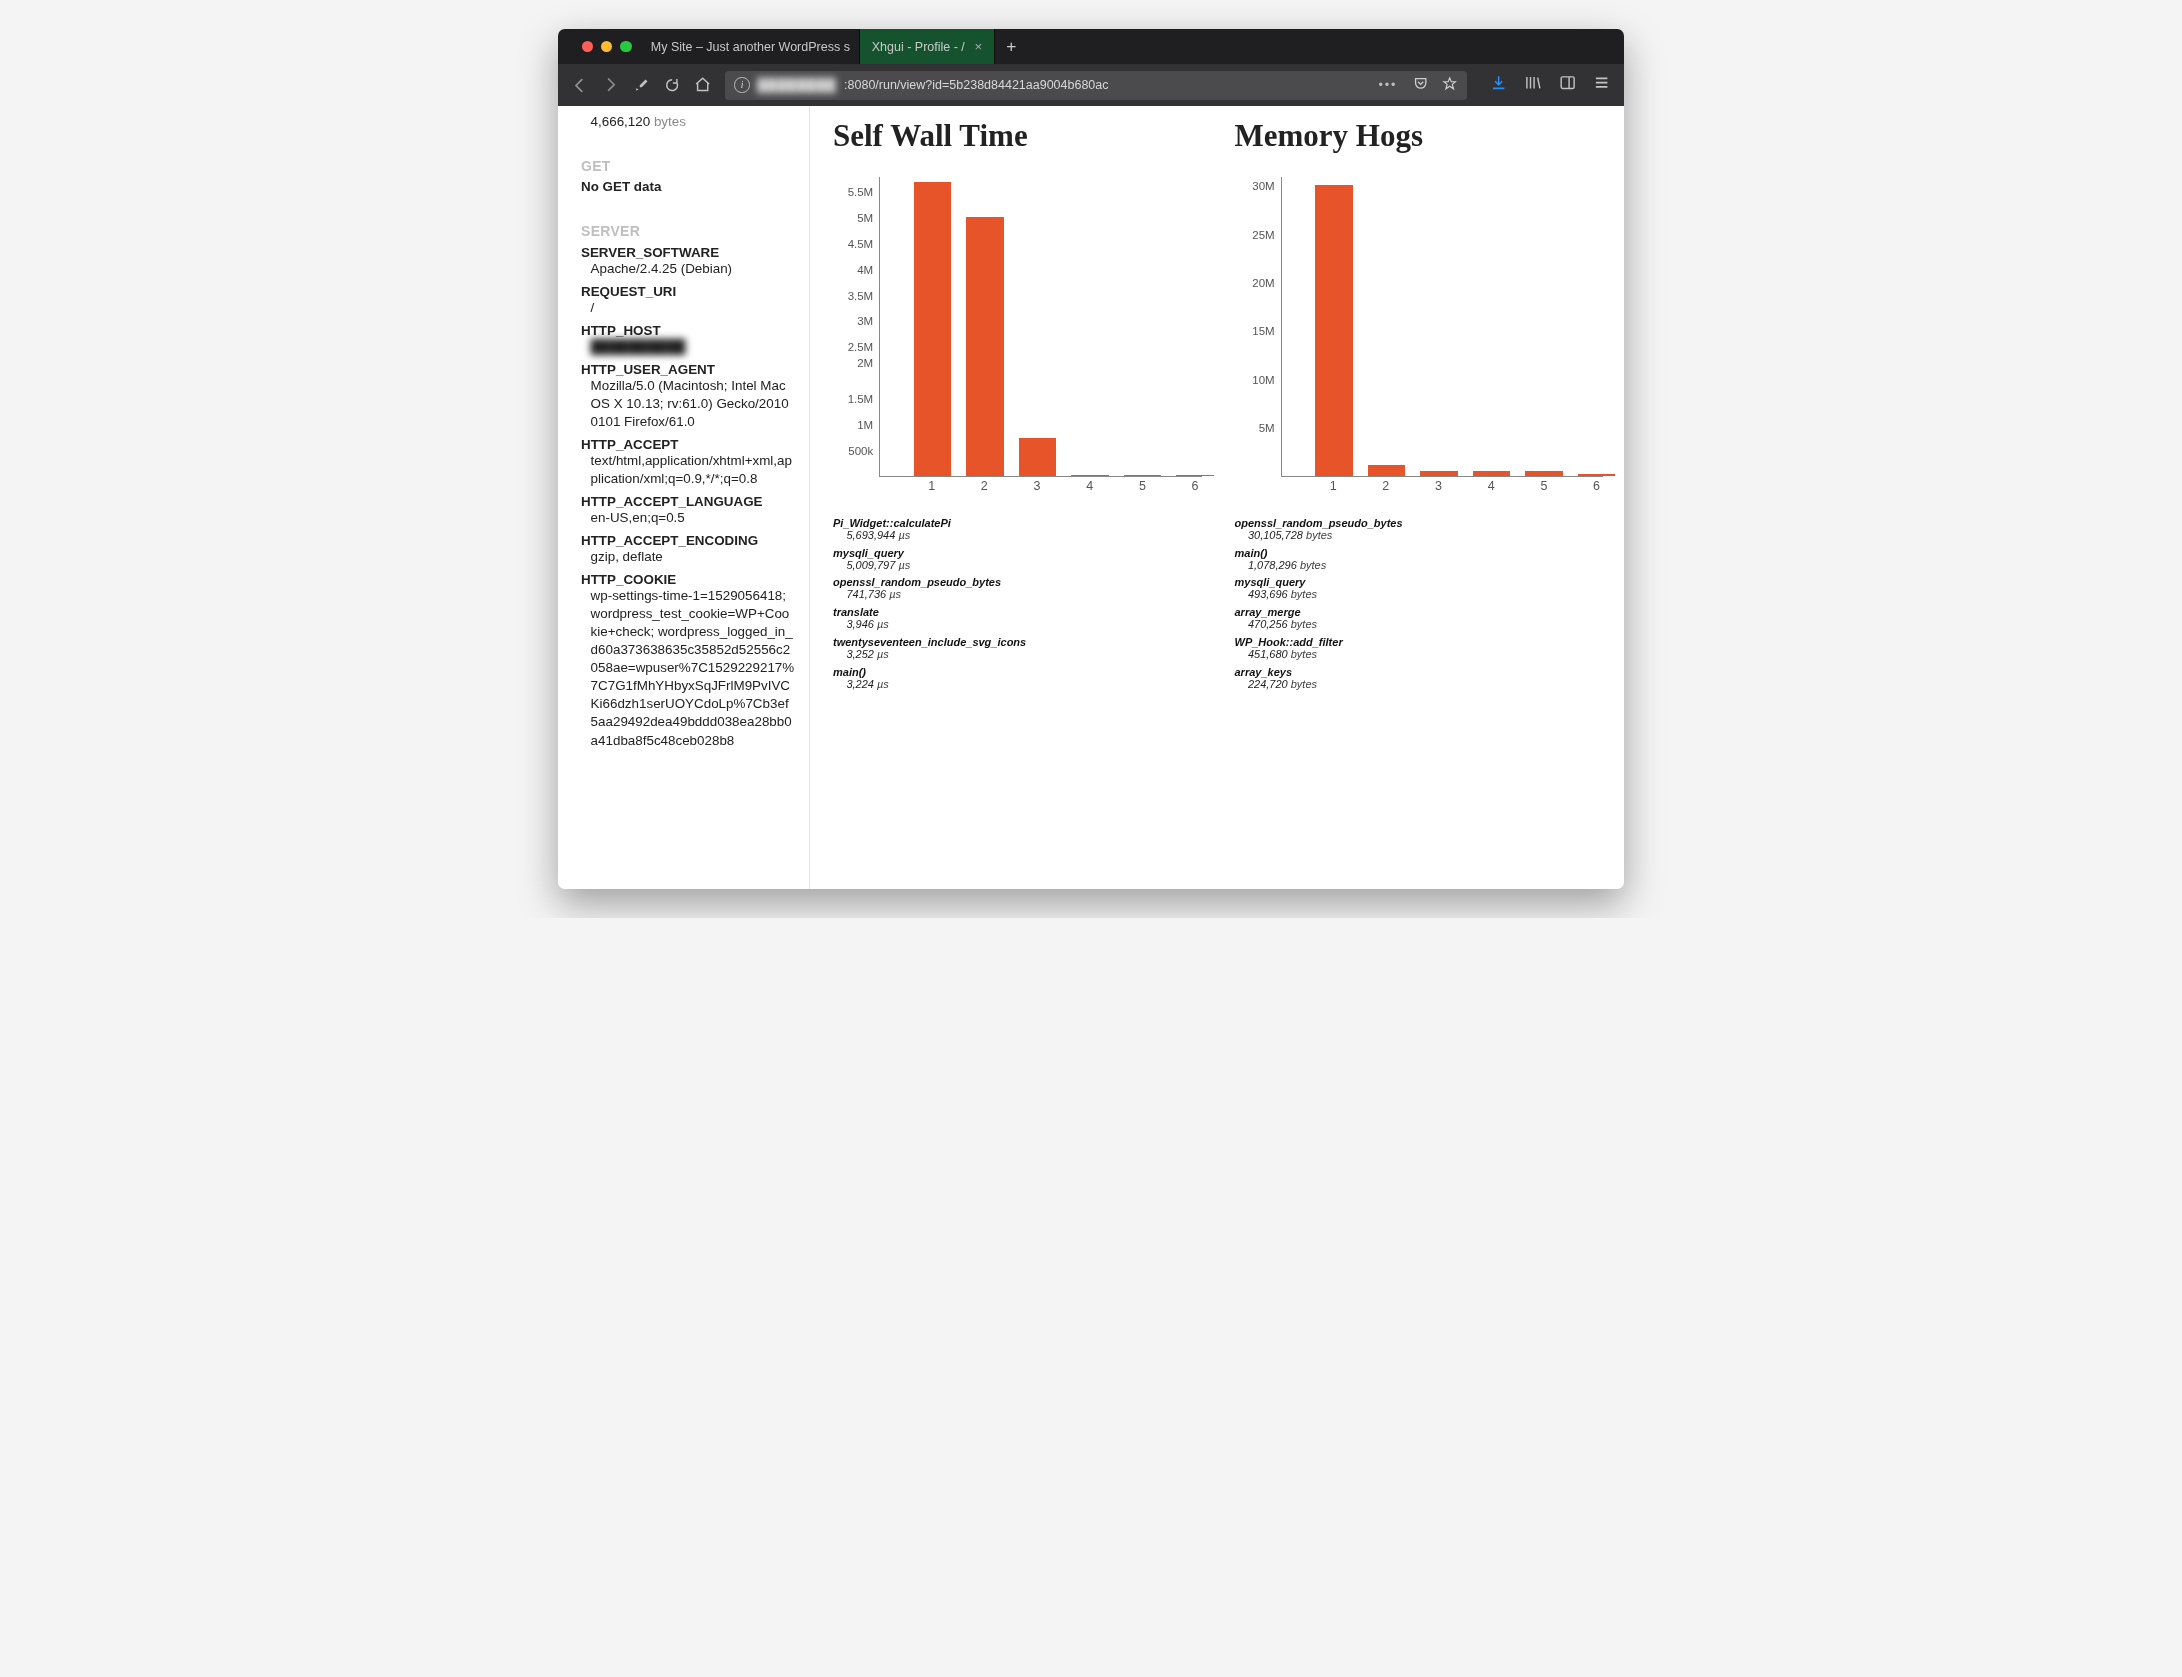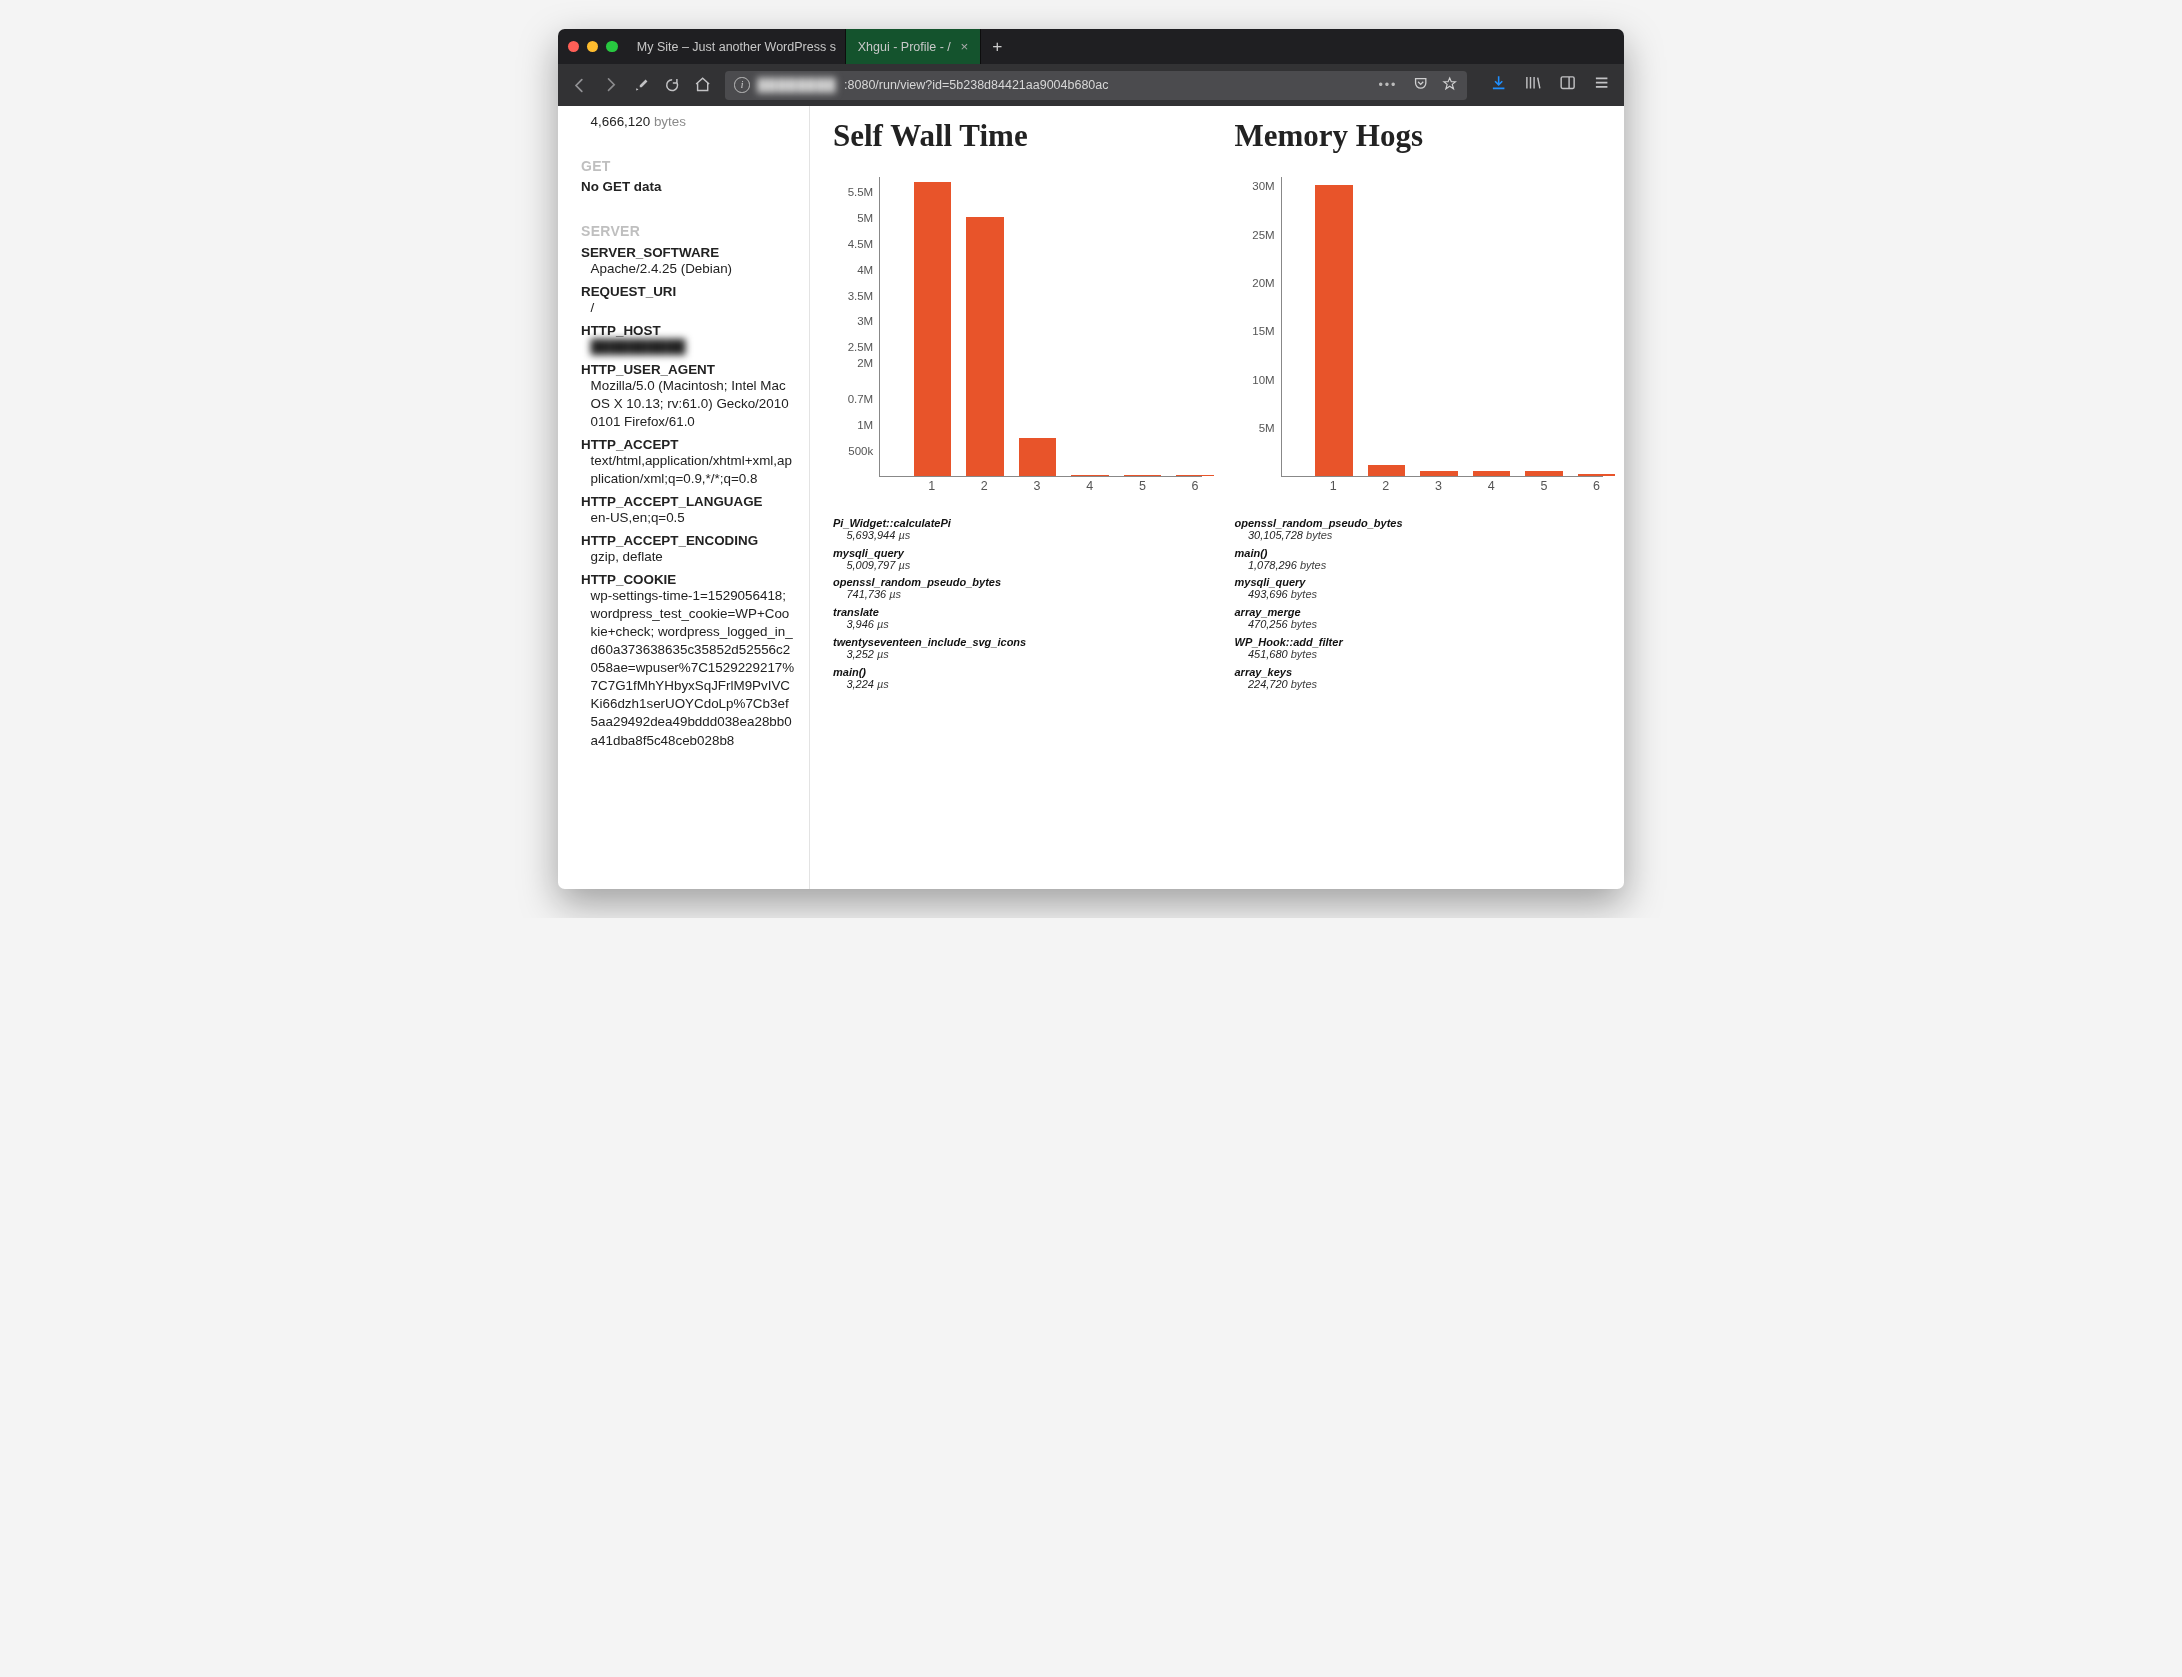--- a/index.html
+++ b/index.html
@@ -15,21 +15,21 @@
     border-radius: 6.7px;
     box-shadow: 0 14.4px 38px rgba(0,0,0,0.35);
     overflow: hidden;
   }
   
   .tabbar {
     background: #1f1f22;
     display: flex;
     align-items: center;
     height: 35px;
-    padding-left: 2px;
+    padding-left: 16px;
   }
   .traffic { display:flex; gap:7.7px; padding:0 7.7px; }
   .dot { width:11.5px; height:11.5px; border-radius:50%; }
   .dot.r{background:#ff5f57;} .dot.y{background:#febc2e;} .dot.g{background:#28c840;}
   .tab {
     display:flex; align-items:center; gap:9.6px;
     height:35px; padding:0 11.5px;
     color:#c8c8c8; font-size:12.5px;
     border-right:1px solid #0d0d0d;
     max-width:221px; overflow:hidden; white-space:nowrap;
@@ -224,21 +224,21 @@
     </aside>
 
     <main class="main">
       <div class="cols">
         <div class="col">
           <h2 class="slab">Self Wall Time</h2>
           <div class="chart" id="chart-left">
             <div class="yaxis">
                 <span class="ytick" style="top: 280px;">500k</span>
                 <span class="ytick" style="top: 254px; text-align: right;">1M</span>
-                <span class="ytick" style="top: 228px;">0.7M</span>
+                <span class="ytick" style="top: 228px;">1.5M</span>
                 <span class="ytick" style="top: 192px;">2M</span>
                 <span class="ytick" style="top: 176px;">2.5M</span>
                 <span class="ytick" style="top: 150px;">3M</span>
                 <span class="ytick" style="top: 125px;">3.5M</span>
                 <span class="ytick" style="top: 99px;">4M</span>
                 <span class="ytick" style="top: 73px;">4.5M</span>
                 <span class="ytick" style="top: 47px;">5M</span>
                 <span class="ytick" style="top: 21px;">5.5M</span>
               </div>
               <div class="plot">

